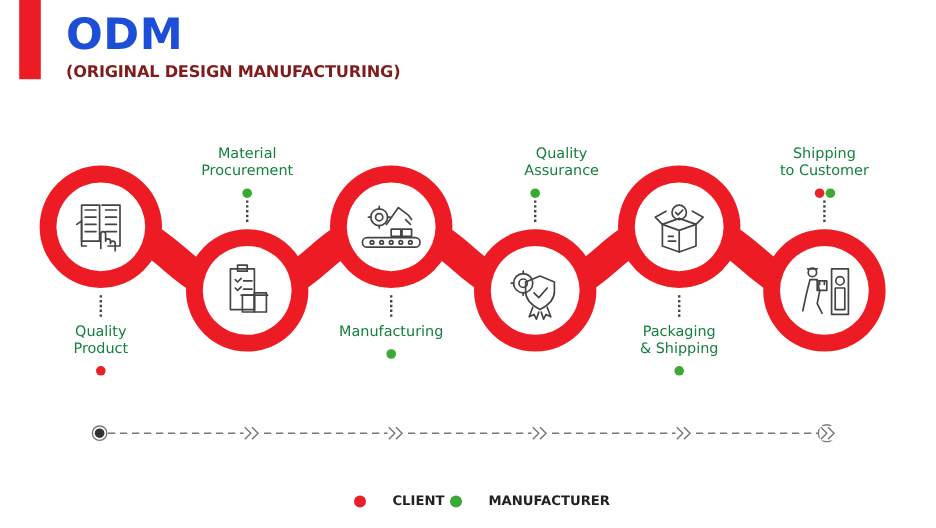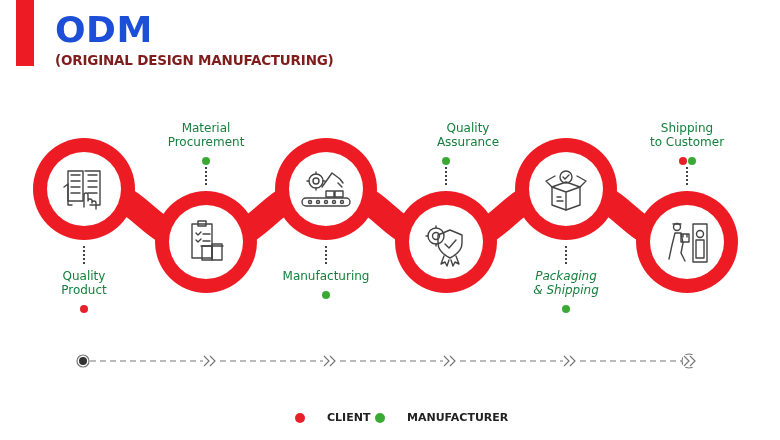--- a/index.html
+++ b/index.html
@@ -136,21 +136,21 @@
       <div>Manufacturing</div>
     </div>
     <div class="dot" style="left:322px;top:291px;background:#3AAA35;"></div>
     <div class="vdots" style="left:445px;top:167px;height:18px;"></div>
     <div class="lbl" style="left:468px;top:121px;">
       <div>Quality</div>
       <div>Assurance</div>
     </div>
     <div class="dot" style="left:442px;top:157px;background:#3AAA35;"></div>
     <div class="vdots" style="left:565px;top:246px;height:18px;"></div>
-    <div class="lbl" style="left:566px;top:269px;font-style:italic;">
+    <div class="lbl" style="left:566px;top:269px;">
       <div>Packaging</div>
       <div>&amp; Shipping</div>
     </div>
     <div class="dot" style="left:562px;top:305px;background:#3AAA35;"></div>
     <div class="vdots" style="left:686px;top:167px;height:18px;"></div>
     <div class="lbl" style="left:687px;top:121px;">
       <div>Shipping</div>
       <div>to Customer</div>
     </div>
     <div class="dot" style="left:678.5px;top:157px;background:#E8202A;"></div>

